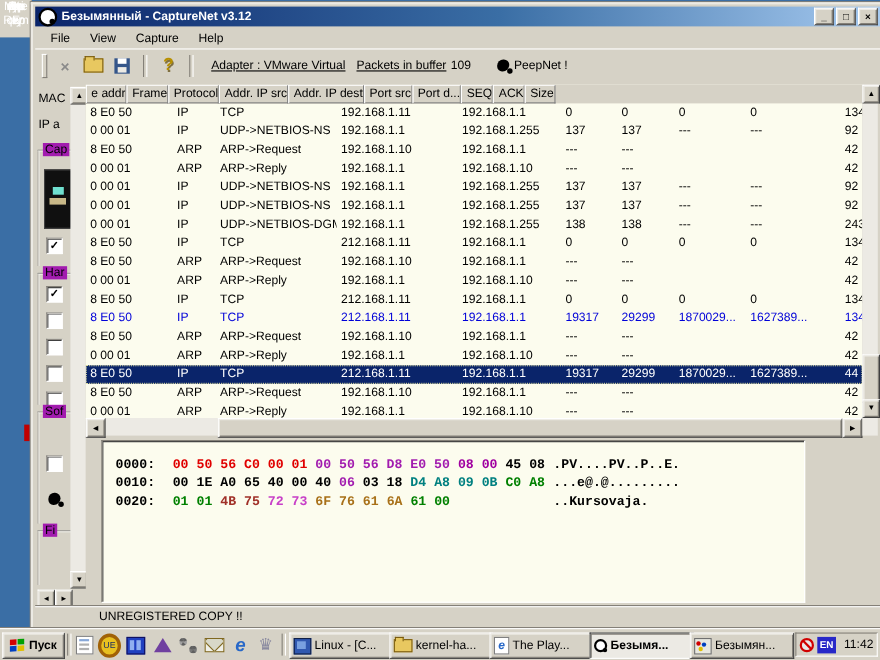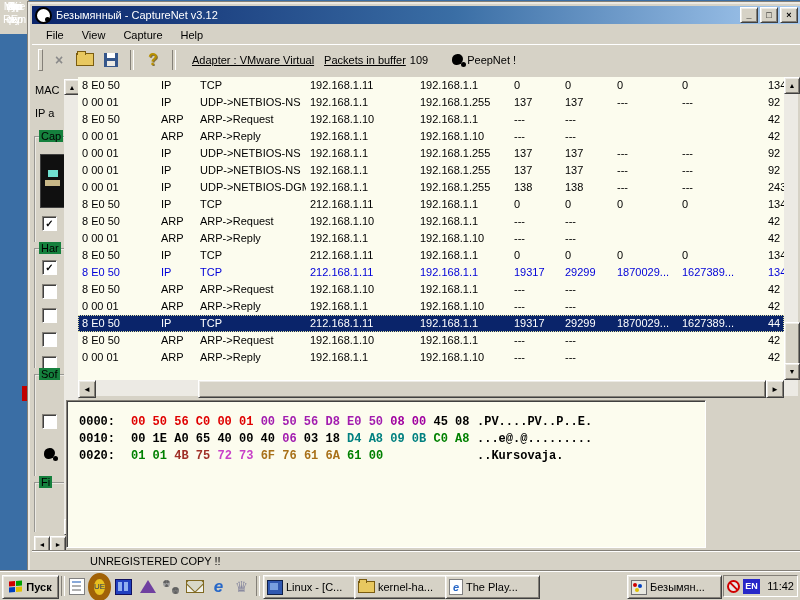--- a/index.html
+++ b/index.html
@@ -20,21 +20,21 @@
        display:flex;align-items:center;justify-content:center;}
 
   
   .win{left:28px;top:2px;width:772px;height:568px;background:#D6D2C6;
        border:2px solid;border-color:#ECEAE4 #404040 #404040 #ECEAE4;box-shadow:0 0 0 1px #848078;}
   .titlebar{left:2px;top:2px;right:2px;height:18px;
             background:linear-gradient(to right,#0A246A,#3A6EA5 55%,#A6CAF0);
             display:flex;align-items:center;padding:0 2px;}
   .app-ico{width:13px;height:13px;border-radius:50%;background:#fff;border:2px solid #000;margin:0 4px 0 1px;position:relative;flex:0 0 auto;}
   .app-ico:after{content:"";position:absolute;right:0;bottom:0;width:5px;height:5px;background:#000;border-radius:50%;}
-  .title-text{color:#fff;font-weight:normal;flex:1 1 auto;white-space:nowrap;overflow:hidden;}
+  .title-text{color:#fff;font-weight:bold;flex:1 1 auto;white-space:nowrap;overflow:hidden;}
   .tb-btns{display:flex;gap:2px;}
   .tb-btn{width:16px;height:14px;font-size:9px;font-weight:bold;line-height:10px;}
   .menubar{left:2px;top:22px;right:2px;height:17px;display:flex;align-items:center;gap:14px;padding-left:12px;}
   .menu-item{padding:1px 2px;}
 
   .toolbar{left:2px;top:40px;right:2px;height:29px;border-top:1px solid #fff;display:flex;align-items:center;}
   .tsep{width:2px;height:20px;border-left:1px solid #848078;border-right:1px solid #fff;margin:0 6px;}
   .grip{width:3px;height:20px;border:1px solid;border-color:#fff #848078 #848078 #fff;margin:0 3px 0 6px;}
   .tool-btn{width:22px;height:22px;margin:0 1px;border-color:transparent;box-shadow:none;background:transparent;border:1px solid transparent;display:flex;align-items:center;justify-content:center;}
   .x-glyph{color:#8a8a8a;font-size:14px;font-weight:bold;}
@@ -47,21 +47,21 @@
   .tb-label{margin-left:10px;text-decoration:underline;}
   .tb-count{margin-left:4px;}
   .peep-blob{width:11px;height:11px;background:#000;border-radius:50% 45% 55% 40%;position:relative;margin-left:24px;flex:0 0 auto;}
   .peep-blob:before{content:"";position:absolute;right:-3px;bottom:-2px;width:5px;height:5px;background:#000;border-radius:50%;}
   .peep-label{margin-left:4px;}
 
   
   .sidebar{left:4px;top:72px;width:44px;height:474px;overflow:hidden;}
   .sb-label{left:1px;white-space:nowrap;}
   .grp{left:0;width:40px;border-top:2px groove #ECEAE4;border-left:2px groove #ECEAE4;}
-  .grp-label{position:absolute;top:-8px;left:3px;background:#15803d;padding:0 2px;white-space:nowrap;}
+  .grp-label{position:absolute;top:-8px;left:3px;background:#a21caf;padding:0 2px;white-space:nowrap;}
   .thumb{position:absolute;left:4px;top:16px;width:24px;height:52px;background:#101010;border:1px solid #404040;}
   .thumb-cyan{position:absolute;left:7px;top:15px;width:10px;height:7px;background:#70E0D0;}
   .thumb-tan{position:absolute;left:4px;top:25px;width:15px;height:6px;background:#C8B888;}
   .cb-col{position:absolute;left:6px;display:flex;flex-direction:column;gap:9px;}
   .cb{width:13px;height:13px;background:#fff;border:1px solid;border-color:#848078 #fff #fff #848078;
       box-shadow:inset 1px 1px 0 #404040;display:flex;align-items:center;justify-content:center;}
   .cbg{font-size:10px;font-weight:bold;line-height:10px;}
   .sb-vscroll{right:0;top:3px;width:14px;height:456px;background:#ECEAE4;}
   .sb-btn{width:14px;height:14px;font-size:7px;position:absolute;left:0;}
   .sb-hscroll{left:0;top:460px;display:flex;}
@@ -83,21 +83,21 @@
   .hthumb{position:absolute;left:120px;top:0;width:566px;height:16px;}
   .hs-left{position:absolute;left:0;top:0;}
   .hs-right{position:absolute;right:0;top:0;}
   .scr16{width:16px;height:16px;font-size:8px;}
   .vscroll{left:754px;top:73px;width:14px;height:319px;background:#ECEAE4;}
   .vthumb{position:absolute;left:0;top:245px;width:14px;height:42px;}
   .vs-up{position:absolute;left:0;top:0;width:14px;height:15px;font-size:7px;}
   .vs-down{position:absolute;left:0;bottom:16px;width:14px;height:15px;font-size:7px;}
 
   
-  .hexpanel{left:36px;top:396px;width:640px;height:148px;background:#FCFCEE;
+  .hexpanel{left:62px;top:396px;width:640px;height:148px;background:#FCFCEE;
             border:1px solid;border-color:#848078 #FFFFFF #FFFFFF #848078;box-shadow:inset 1px 1px 0 #404040;
             font-family:"Liberation Mono","DejaVu Sans Mono",monospace;font-size:12px;font-weight:bold;
             padding:14px 0 0 12px;box-sizing:border-box;}
   .hexline{display:flex;height:17px;white-space:pre;}
   .hx-off{width:52px;flex:0 0 auto;}
   .hexbytes{width:346px;flex:0 0 auto;overflow:hidden;}
   .hx-ascii{flex:1 1 auto;}
   .hx-red{color:#E00000}.hx-blue{color:#a21caf}.hx-purple{color:#A000A0}.hx-black{color:#000}
   .hx-teal{color:#008080}.hx-green{color:#008000}.hx-maroon{color:#A03028}.hx-magenta{color:#C840C8}.hx-brown{color:#A87018}
 
@@ -108,21 +108,21 @@
   
   .taskbar{left:0;top:571px;width:800px;height:29px;background:#D6D2C6;border-top:1px solid #fff;box-shadow:0 -1px 0 #848078;}
   .start-btn{position:absolute;left:2px;top:3px;width:55px;height:22px;font-weight:bold;gap:3px;}
   .winflag{width:14px;height:12px;display:grid;grid-template-columns:6px 6px;grid-template-rows:5px 5px;gap:1px;transform:skewY(-4deg);}
   .winflag i{display:block;}
   .wf1{background:#D00000}.wf2{background:#00A000}.wf3{background:#0040C0}.wf4{background:#E0C000}
   .tsep-v{position:absolute;top:4px;width:2px;height:20px;border-left:1px solid #848078;border-right:1px solid #fff;}
   .ql{position:absolute;top:4px;width:21px;height:21px;display:flex;align-items:center;justify-content:center;}
   .ql-note{width:14px;height:15px;background:#fff;border:1px solid #808080;position:relative;}
   .ql-note:after{content:"";position:absolute;left:2px;top:2px;width:9px;height:2px;background:#88A8D8;box-shadow:0 4px 0 #b0b0b0,0 8px 0 #b0b0b0;}
-  .ql-ue{width:16px;height:16px;border-radius:50%;background:#E8C020;border:6px solid #a16207;color:#203060;font-size:8px;font-weight:normal;display:flex;align-items:center;justify-content:center;}
+  .ql-ue{width:16px;height:16px;border-radius:50%;background:#E8C020;border:3px solid #a16207;color:#203060;font-size:8px;font-weight:normal;display:flex;align-items:center;justify-content:center;}
   .ql-book{width:15px;height:14px;background:#2040C0;border:1px solid #101060;position:relative;}
   .ql-book:after{content:"";position:absolute;left:2px;top:2px;width:4px;height:9px;background:#90B0F0;box-shadow:6px 0 0 #90B0F0;}
   .ql-tri{width:0;height:0;border-left:8px solid transparent;border-right:8px solid transparent;border-bottom:13px solid #7040A0;}
   .ql-gears{width:16px;height:14px;position:relative;}
   .ql-gears:before,.ql-gears:after{content:"";position:absolute;border-radius:50%;border:3px dotted #606060;background:#A0A0A0;width:7px;height:7px;box-sizing:border-box;}
   .ql-gears:before{left:0;top:0;}
   .ql-gears:after{right:0;bottom:0;background:#787878;}
   .ql-mail{width:16px;height:11px;background:#F0F0E8;border:1px solid #806820;position:relative;overflow:hidden;}
   .ql-mail:after{content:"";position:absolute;left:1px;top:-5px;width:12px;height:12px;background:#D8D8C8;border:1px solid #806820;transform:rotate(45deg);}
   .ql-e{color:#2868C8;font-size:17px;font-weight:bold;font-style:italic;line-height:16px;}
@@ -273,20 +273,33 @@
         <span class="btn sb-btn" style="top:0">▲</span>
         <span class="btn sb-btn" style="bottom:0">▼</span>
       </div>
       <div class="abs sb-hscroll">
         <span class="btn scr-btn">◄</span>
         <span class="btn scr-btn">►</span>
       </div>
     </div>
 
     <div class="abs grid">
+      <div class="grid-head">
+
+      <span class="hcell i0">e addr</span>
+          <span class="hcell i1">Frame</span>
+          <span class="hcell i2">Protocol</span>
+          <span class="hcell i3">Addr. IP src</span>
+          <span class="hcell i4">Addr. IP dest</span>
+          <span class="hcell i5">Port src</span>
+          <span class="hcell i6">Port d...</span>
+          <span class="hcell i7">SEQ</span>
+          <span class="hcell i8">ACK</span>
+          <span class="hcell i9">Size</span>
+        </div>
       <div>
 
       <div class="grid-row i0">
           <span class="cell c0">8 E0 50</span>
           <span class="cell c1">IP</span>
           <span class="cell c2">TCP</span>
           <span class="cell c3">192.168.1.11</span>
           <span class="cell c4">192.168.1.1</span>
           <span class="cell c5">0</span>
           <span class="cell c6">0</span>
@@ -568,20 +581,24 @@
       <span>Linux - [C...</span>
     </span>
     <span class="btn task-btn" style="left:354px">
       <span class="ti ti-folder"></span>
       <span>kernel-ha...</span>
     </span>
     <span class="btn task-btn" style="left:445px">
       <span class="ti ti-page">e</span>
       <span>The Play...</span>
     </span>
+    <span class="btn task-btn active" style="left:536px">
+      <span class="ti ti-cap"></span>
+      <span>Безымя...</span>
+    </span>
     <span class="btn task-btn" style="left:627px">
       <span class="ti ti-paint"></span>
       <span>Безымян...</span>
     </span>
 
     <span class="tray">
       <span class="no-ico"></span>
       <span class="lang-badge">EN</span>
       <span class="clock">11:42</span>
     </span>

